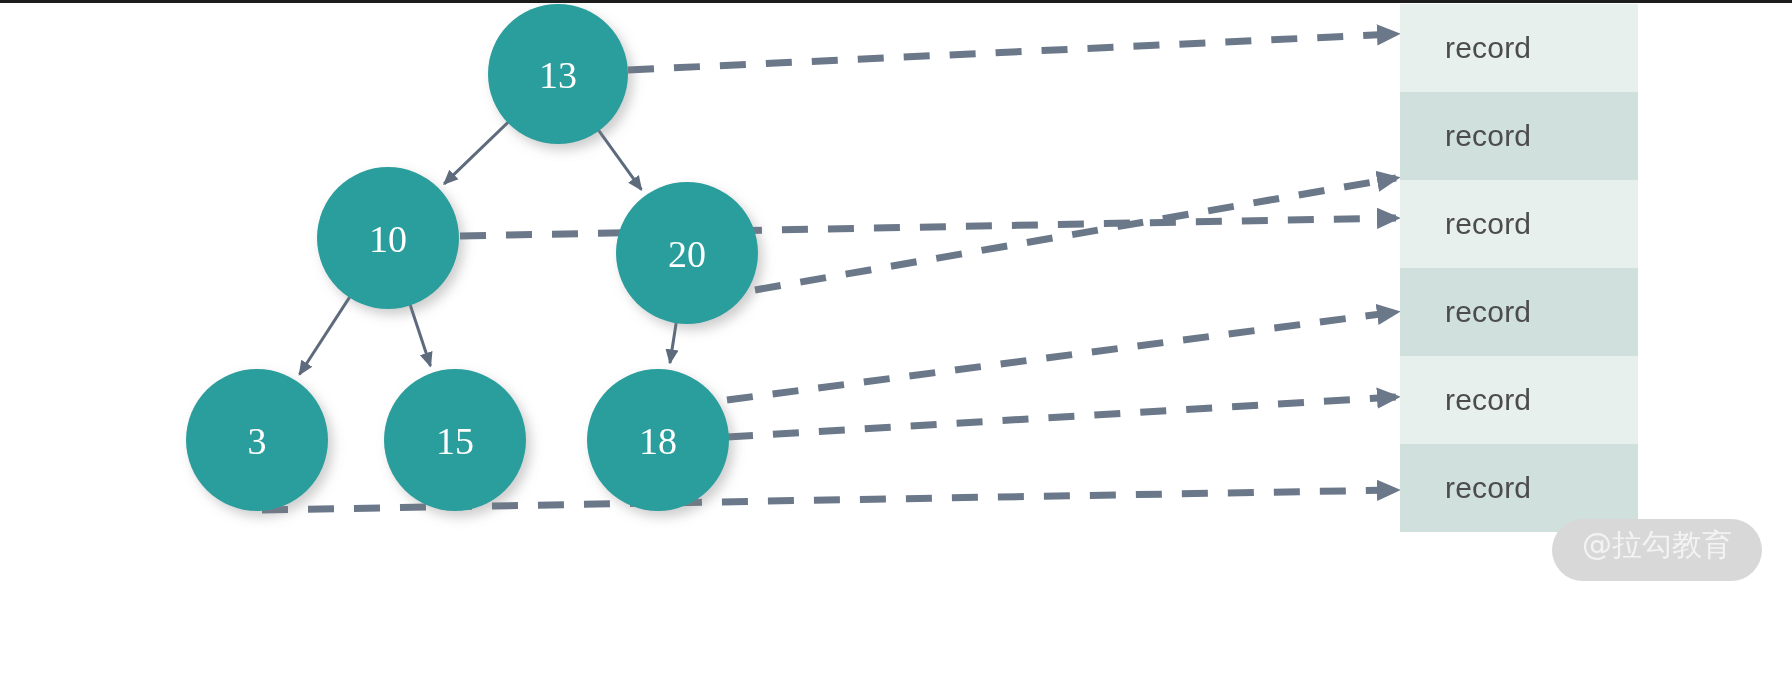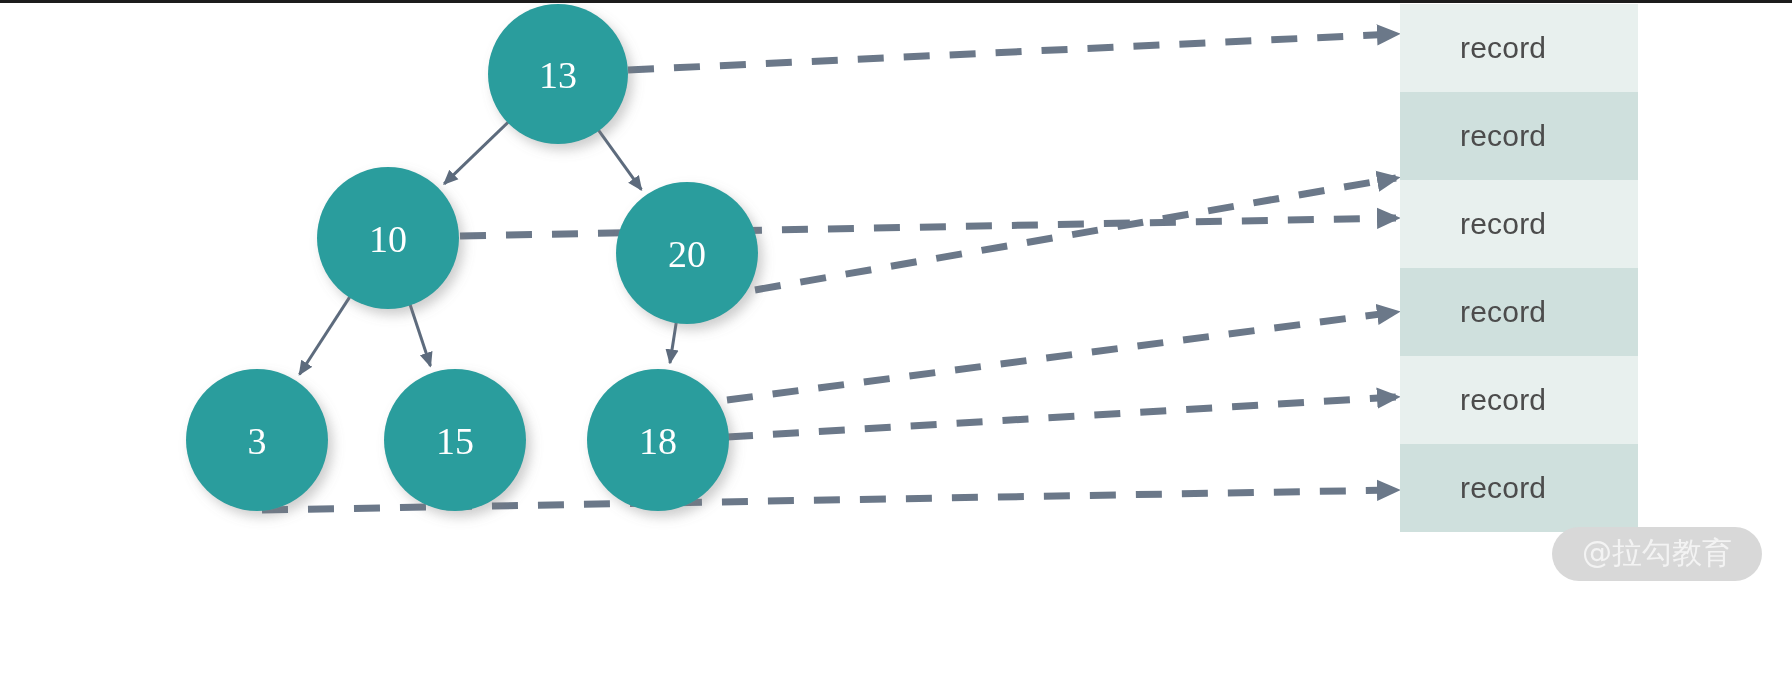--- a/index.html
+++ b/index.html
@@ -49,36 +49,36 @@
     stroke-dasharray: 26 20;
     fill: none;
     stroke-linecap: butt;
   }
   .record-box {
     position: absolute;
     width: 238px;
     height: 88px;
     display: flex;
     align-items: center;
-    padding-left: 60px;
+    padding-left: 45px;
     box-sizing: border-box;
   }
   .record-label {
     font-family: "Liberation Sans", sans-serif;
     font-size: 30px;
     color: #4c4c4c;
     letter-spacing: 0.2px;
   }
   #watermark {
     position: absolute;
     right: 30px;
     bottom: 22px;
     background: #d8d8d8;
     border-radius: 34px;
-    padding: 9px 30px 11px 30px;
+    padding: 9px 30px 19px 30px;
     color: #f3f3f3;
     font-family: "DejaVu Sans", sans-serif;
     font-size: 30px;
     line-height: 1.15;
     white-space: nowrap;
   }
 </style>
 </head>
 <body>
 

